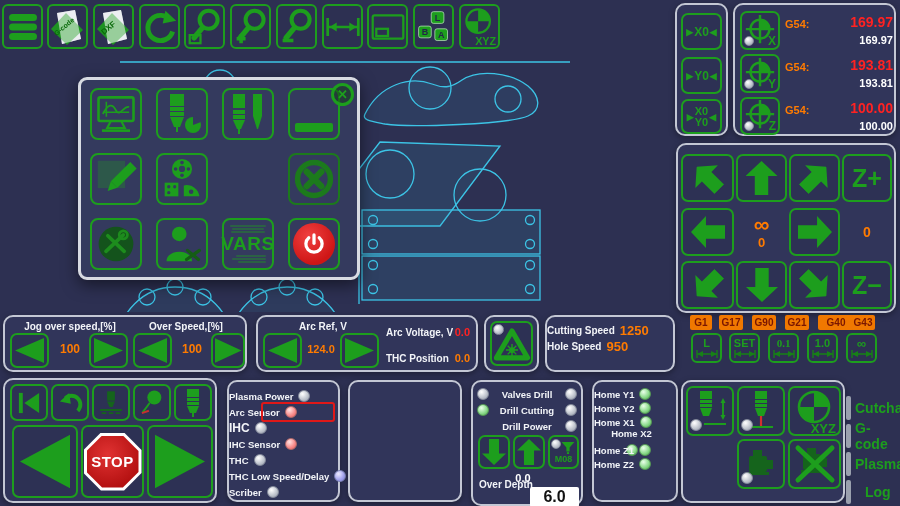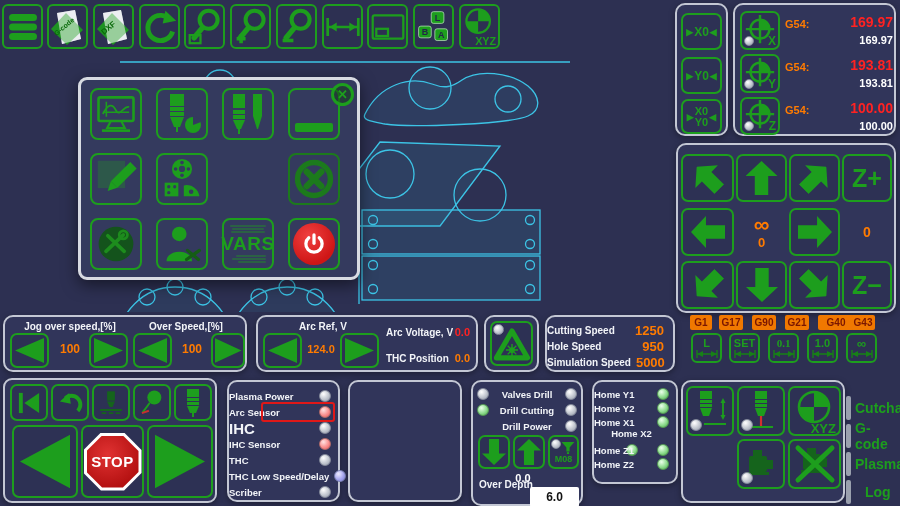--- a/index.html
+++ b/index.html
@@ -16,21 +16,21 @@
   .vw{color:#ffffff;font-weight:700;}
   .gt{color:#1d9e1d;font-weight:700;}
   .fat{background:#1d9e1d;clip-path:polygon(50% 0,100% 44%,71% 44%,71% 100%,29% 100%,29% 44%,0 44%);}
   .tri{background:#1d9e1d;}
   .tri.l{clip-path:polygon(100% 4%,100% 96%,0 50%);}
   .tri.r{clip-path:polygon(0 4%,0 96%,100% 50%);}
   .led{width:12px;height:12px;border-radius:50%;border:1px solid #858b9c;background:radial-gradient(circle at 35% 30%,#ffffff,#c2c7d0 55%,#9298a8);flex:none;}
   .led.g{background:radial-gradient(circle at 35% 30%,#eaffea,#8fdc8f 55%,#4aa84a);border-color:#569a56;}
   .led.r{background:radial-gradient(circle at 35% 30%,#ffe2e2,#f98f8f 55%,#e05555);border-color:#b06a6a;}
   .led.b{background:radial-gradient(circle at 35% 30%,#eceaff,#a8a8f0 55%,#7d7fd8);border-color:#7d83b5;}
-  .srow{display:flex;align-items:center;justify-content:space-between;gap:5px;padding-right:7px;height:16px;}
+  .srow{display:flex;align-items:center;justify-content:flex-start;gap:5px;padding-right:7px;height:16px;}
   .tab{position:absolute;left:846px;width:56px;height:26px;display:flex;align-items:center;overflow:hidden;}
   .tab .bar{width:5px;height:24px;background:#9aa0ae;border-radius:2px;margin-right:4px;flex:none;}
   .tab .tl{color:#1d9e1d;font-weight:700;font-size:14px;}
   .gb{position:absolute;top:315px;height:15px;background:#f07800;color:#7a1600;font-weight:700;font-size:10px;border-radius:2px;display:flex;align-items:center;justify-content:center;padding:0 3px;}
   .sbtn{position:absolute;top:333px;width:31px;height:30px;border:2px solid #1d9e1d;border-radius:6px;display:flex;flex-direction:column;align-items:center;justify-content:center;gap:0;}
   .tinyline{height:2px;background:rgba(29,158,29,.4);border-radius:1px;margin:1px auto;}
 </style>
 </head>
 <body>
 
@@ -378,29 +378,23 @@
           <span class="lbl">Cutting Speed</span>
           <span class="vo" style="font-size:13px;">1250</span>
         </div>
     </div>
     <div class="abs" style="left:0;top:21px;width:124px;">
       <div class="srow">
           <span class="lbl">Hole Speed</span>
           <span class="vo" style="font-size:13px;">950</span>
         </div>
     </div>
-    <div class="abs" style="left:0;top:37px;width:124px;">
-      <div class="srow">
-          <span class="lbl">Simulation Speed</span>
-          <span class="vo" style="font-size:13px;">5000</span>
-        </div>
-    </div>
-  </div>
-
-  <div class="panel" style="left:3px;top:378px;width:214px;height:125px;border-radius:9px;">
+  </div>
+
+  <div class="panel" style="left:3px;top:378px;width:214px;height:125px;">
     <div class="gbtn" style="left:5px;top:4px;width:38px;height:37px;">
       <svg width="28" height="28" viewBox="0 0 36 36">
           <rect x="5" y="5" width="5" height="26" fill="#1d9e1d"></rect>
           <polygon points="31,5 31,31 12,18" fill="#1d9e1d"></polygon>
         </svg>
     </div>
     <div class="gbtn" style="left:46px;top:4px;width:38px;height:37px;">
       <svg width="28" height="28" viewBox="0 0 36 36">
           <path d="M28 28 A11 11 0 1 0 12 12" fill="none" stroke="#1d9e1d" stroke-width="5"></path>
           <polygon points="5,16 17,5 19,19" fill="#1d9e1d"></polygon>
@@ -452,21 +446,21 @@
     <div class="srow" style="position:absolute;left:0;top:6px;width:109px;">
         <span class="lbl" style="font-size:9.5px;">Plasma Power</span>
         <span class="led"></span>
       </div>
     <div class="srow" style="position:absolute;left:0;top:22px;width:109px;">
         <span class="lbl" style="font-size:9.5px;">Arc Sensor</span>
         <span class="led r"></span>
       </div>
     <div class="abs" style="left:32px;top:20px;width:74px;height:20px;border:2px solid #e01818;border-radius:3px;"></div>
     <div class="srow" style="position:absolute;left:0;top:38px;width:109px;">
-        <span class="lbl" style="font-size:15px;">IHC</span>
+        <span class="lbl" style="font-size:12px;">IHC</span>
         <span class="led"></span>
       </div>
     <div class="srow" style="position:absolute;left:0;top:54px;width:109px;">
         <span class="lbl" style="font-size:9.5px;">IHC Sensor</span>
         <span class="led r"></span>
       </div>
     <div class="srow" style="position:absolute;left:0;top:70px;width:109px;">
         <span class="lbl" style="font-size:9.5px;">THC</span>
         <span class="led"></span>
       </div>
@@ -509,25 +503,25 @@
       <span class="led" style="position:absolute;left:1px;top:2px;width:10px;height:10px;"></span>
       <svg width="16" height="13" viewBox="0 0 20 16" style="margin-left:8px;">
           <polygon points="2,1 18,1 12,8 12,13 8,13 8,8" fill="#1d9e1d"></polygon>
           <circle cx="10" cy="15" r="1.5" fill="#1d9e1d"></circle>
         </svg>
       <span class="gt" style="font-size:9px;">M08</span>
     </div>
     <span class="vw" style="position:absolute;left:30px;top:90px;width:40px;text-align:center;font-size:11px;">0.0</span>
     <span class="lbl" style="position:absolute;left:6px;top:97px;">Over Depth</span>
     <div style="position:absolute;left:57px;top:105px;width:49px;height:20px;background:#ffffff;border-radius:2px;display:flex;align-items:center;justify-content:center;">
-      <span style="color:#111;font-weight:700;font-size:12px;">6.0</span>
-    </div>
-  </div>
-
-  <div class="panel" style="left:592px;top:380px;width:86px;height:104px;padding-left:20px;">
+      <span style="color:#111;font-weight:700;font-size:16px;">6.0</span>
+    </div>
+  </div>
+
+  <div class="panel" style="left:592px;top:380px;width:86px;height:122px;padding-left:20px;">
     <div class="srow" style="position:absolute;left:0;top:4px;width:82px;">
         <span class="lbl" style="font-size:9.5px;">Home Y1</span>
         <span class="led g"></span>
       </div>
     <div class="srow" style="position:absolute;left:0;top:18px;width:82px;">
         <span class="lbl" style="font-size:9.5px;">Home Y2</span>
         <span class="led g"></span>
       </div>
     <div class="srow" style="position:absolute;left:0;top:32px;width:82px;">
         <span class="lbl" style="font-size:9.5px;">Home X1</span>

